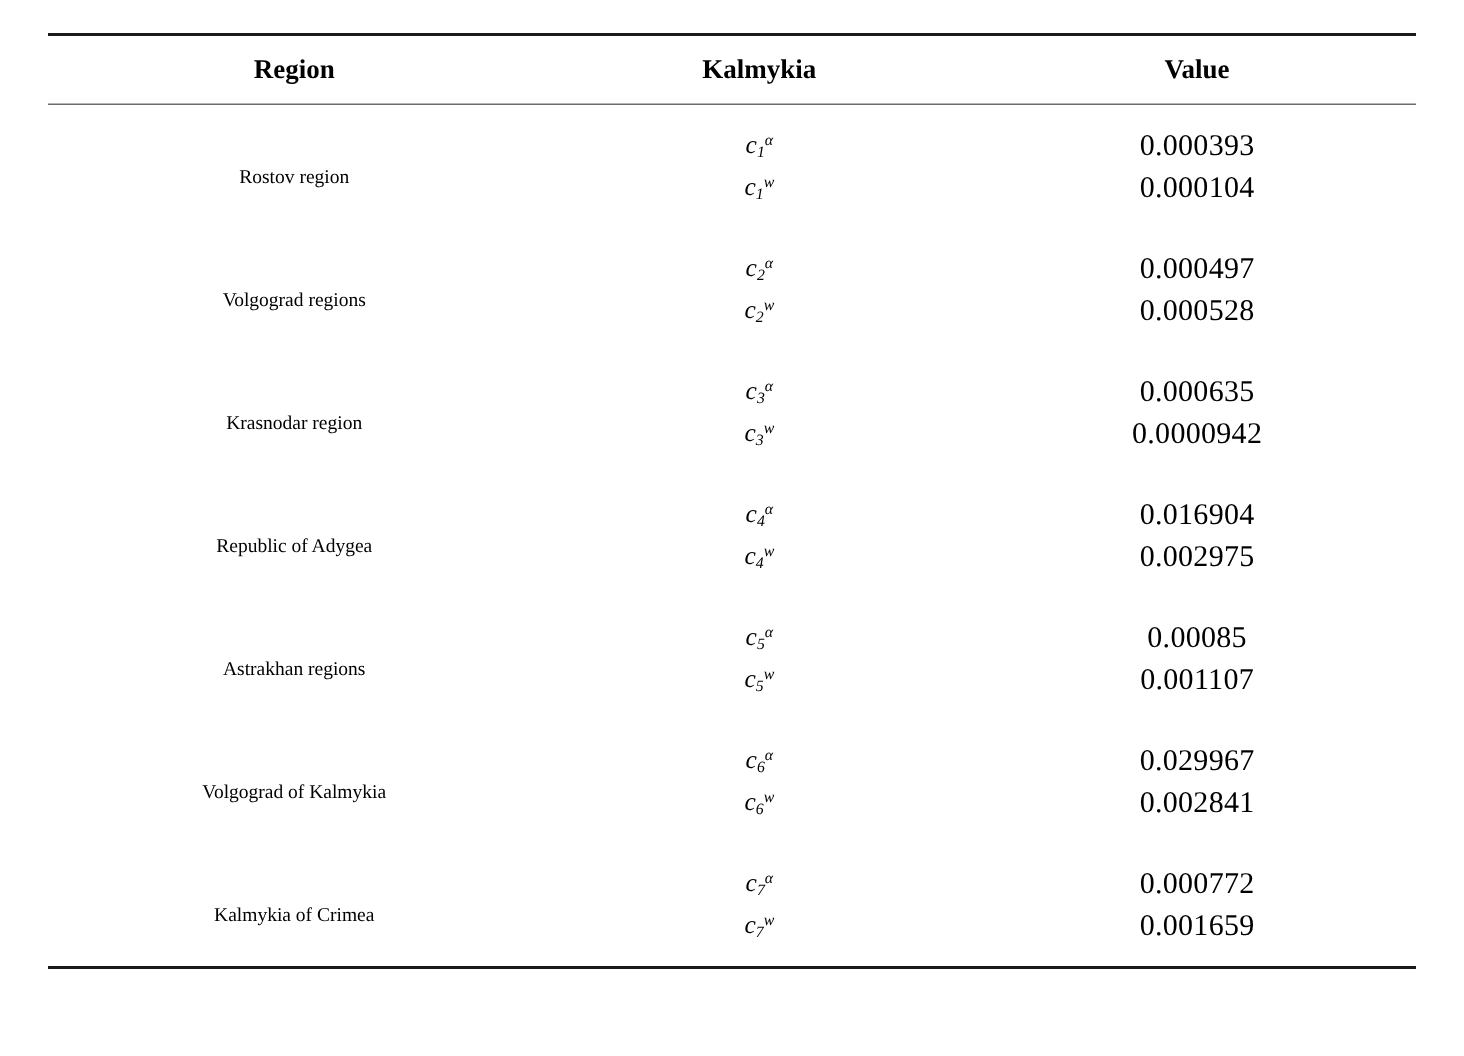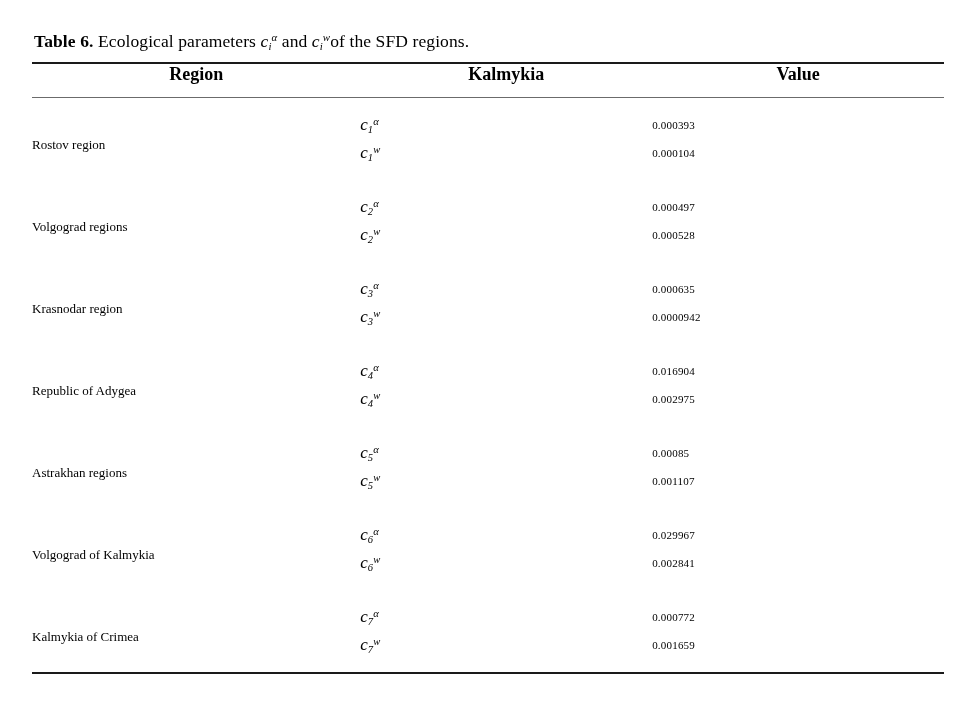--- a/index.html
+++ b/index.html
@@ -46,66 +46,59 @@
 
   table.data {
     width: 912px;
     border-collapse: collapse;
     table-layout: fixed;
     margin: 0 auto;
   }
   thead th {
     font-size: 18px;
     font-weight: bold;
-    padding: 0 0 12px 0;
+    padding: 12px 0 12px 0;
     border-top: 2px solid #1a1a1a;
     border-bottom: 1.2px solid #6b6b6b;
     text-align: center;
   }
   tbody td {
     font-size: 17px;
-    text-align: left;
+    text-align: center;
     padding: 0;
     vertical-align: middle;
   }
   .col-region { width: 36%; }
   .col-param  { width: 32%; }
   .col-value  { width: 32%; }
 
   .row-first td { padding-top: 13px; }
   .row-second td { padding-bottom: 13px; }
   td.cell-line { height: 28px; }
   .region-name {
     font-size: 13px;
   }
   .value {
-    font-size: 11px;
+    font-size: 20px;
     letter-spacing: 0.2px;
   }
   .param {
     font-size: 17px;
   }
   .bottom-rule {
     width: 912px;
     margin: 0 auto;
     border-top: 2px solid #1a1a1a;
   }
 </style>
 </head>
 <body>
 
 <div class="page">
 
-  <div class="caption">
-    <span class="label">Table 6.</span>
-    <span>Ecological parameters</span>
-    <span class="math"><span class="base">c</span><sub>i</sub><sup>α</sup></span>
-    <span>and</span>
-    <span class="math"><span class="base">c</span><sub>i</sub><sup>w</sup></span><span>of the SFD regions.</span>
-  </div>
 
   <table class="data">
     <colgroup>
       <col class="col-region">
       <col class="col-param">
       <col class="col-value">
     </colgroup>
     <thead>
       <tr>
         <th>Region</th>

